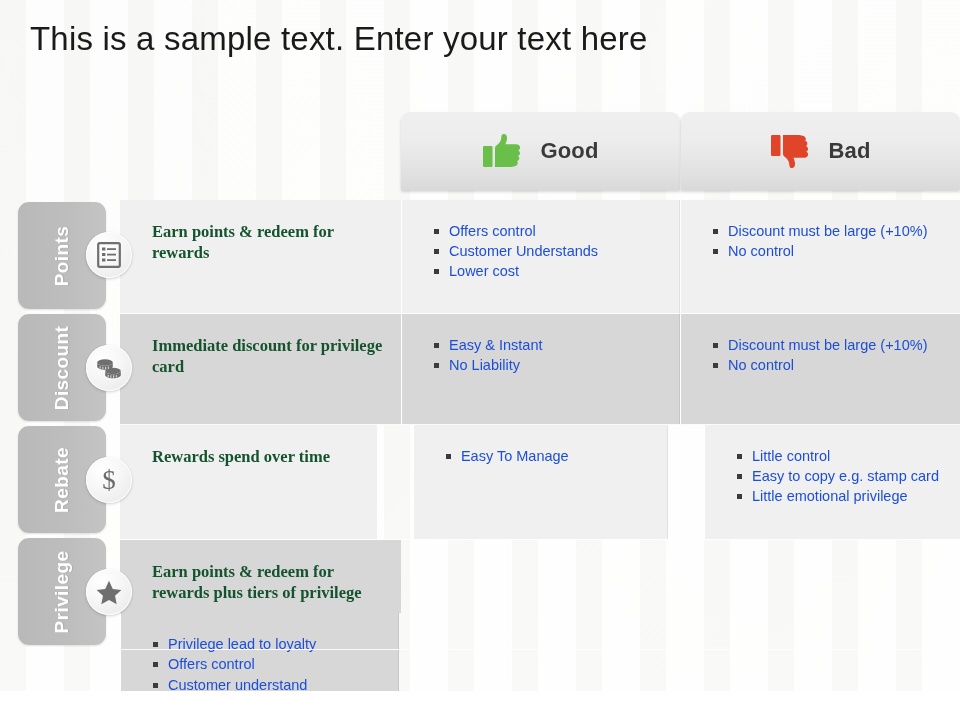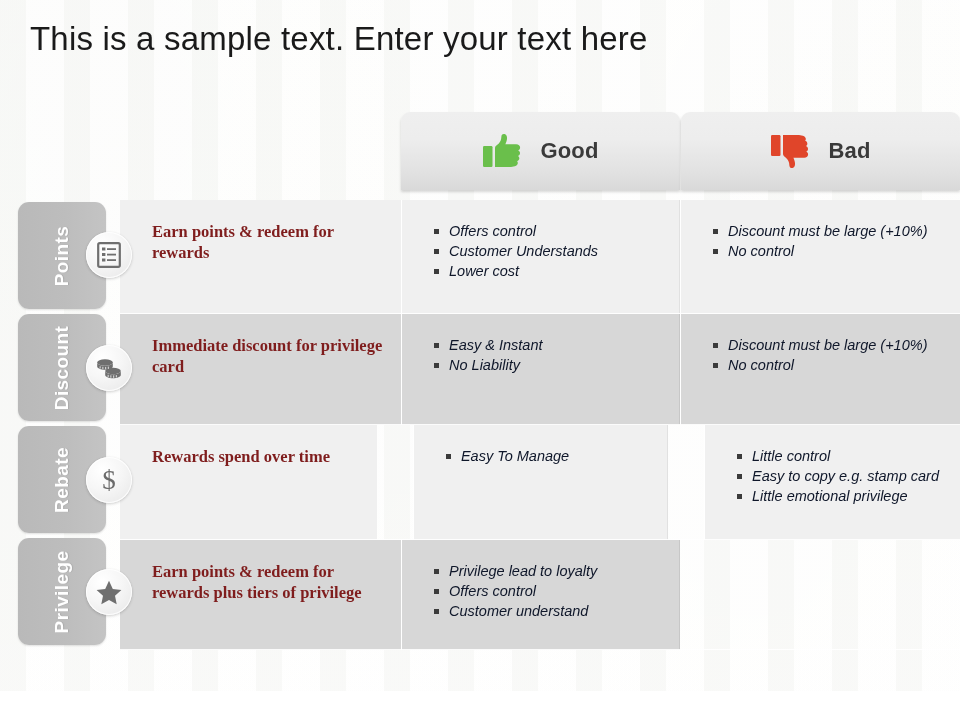--- a/index.html
+++ b/index.html
@@ -95,21 +95,21 @@
     z-index: 2;
   }
   .row {
     position: relative;
     display: flex;
     width: 840px;
   }
   .row.r0 { height: 114px; }
   .row.r1 { height: 111px; }
   .row.r2 { height: 115px; gap: 36px; }
-  .row.r3 { height: 110px; }
+  .row.r3 { height: 110px; flex-direction: column; }
 
   .row.odd  .cell { background: #f0f0f0; }
   .row.even .cell { background: #d7d7d7; }
 
   .cell {
     position: relative;
     padding: 22px 14px 10px 22px;
   }
   .cell.c-desc { width: 281px; padding-left: 32px; }
   .cell.c-good { width: 279px; padding-left: 32px;
@@ -117,32 +117,31 @@
   .cell.c-bad  { width: 280px; padding-left: 32px;
                  box-shadow: inset 1px 0 0 #ffffff; }
 
   .row.even .cell.c-good { box-shadow: inset 1px 0 0 #ffffff, inset -1px 0 0 rgba(0,0,0,0.07); }
 
   .desc-text {
     font-family: "Liberation Serif", serif;
     font-size: 16.5px;
     font-weight: bold;
     line-height: 1.25;
-    color: #7f1d1d;
+    color: #14532d;
   }
 
   ul.bullets { list-style: none; }
   ul.bullets li {
     position: relative;
     padding-left: 16px;
     font-size: 14.5px;
     line-height: 1.32;
-    color: #0f172a;
+    color: #1d4ed8;
     margin-bottom: 1px;
-    font-style: italic;
   }
   ul.bullets li::before {
     content: "";
     position: absolute;
     left: 1px;
     top: 7px;
     width: 5px;
     height: 5px;
     background: #3b3b3b;
   }

